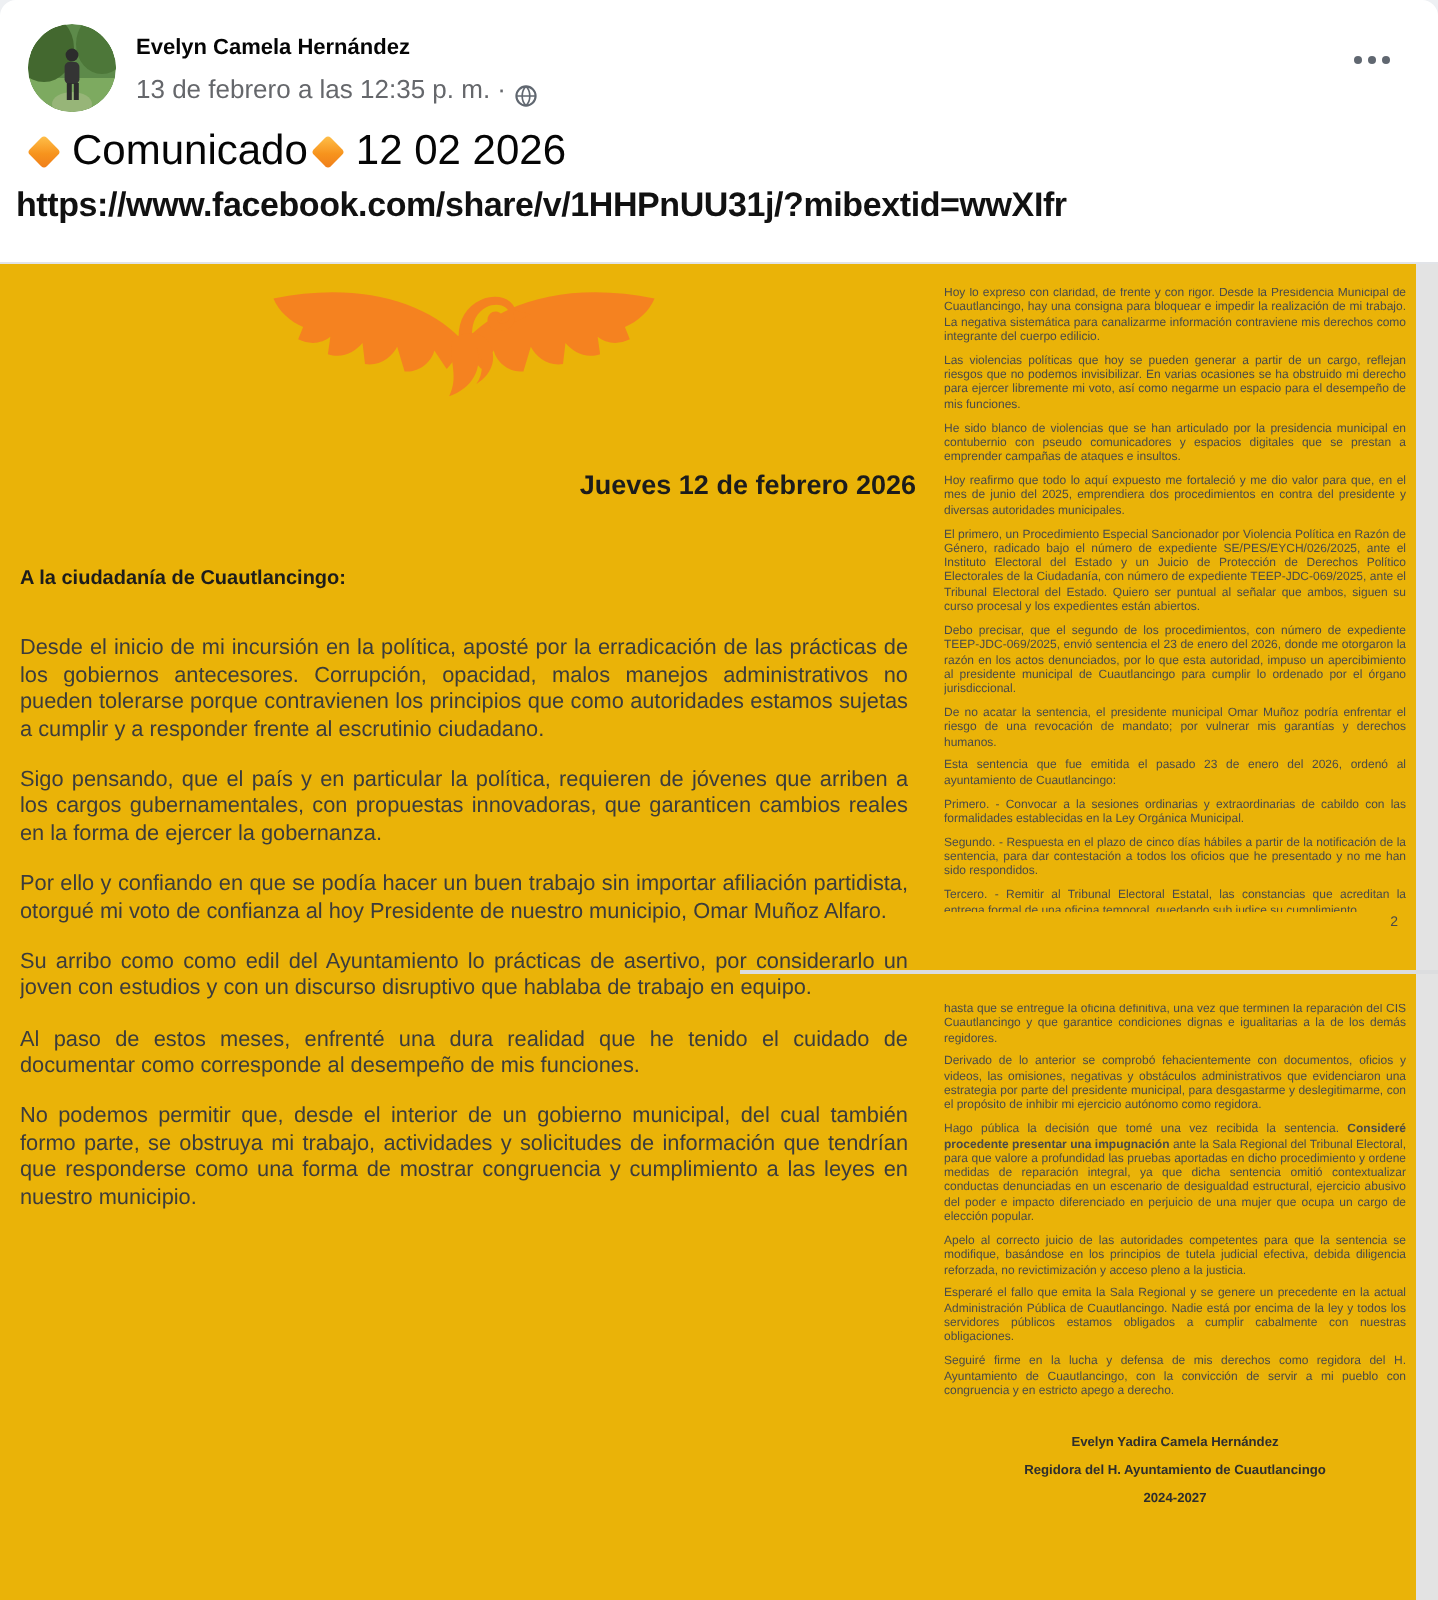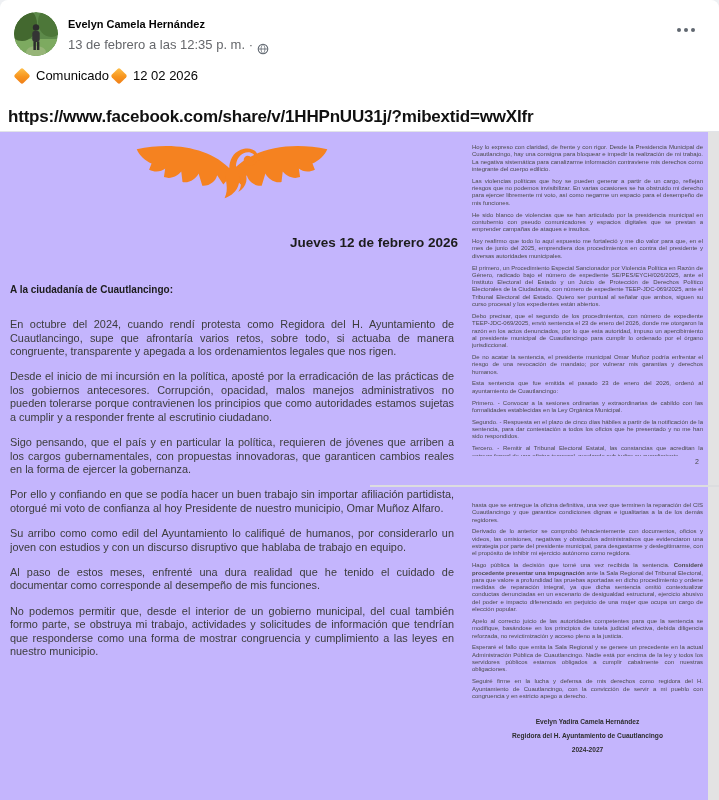--- a/index.html
+++ b/index.html
@@ -13,26 +13,26 @@
   .avatar { width:44px; height:44px; border-radius:50%; overflow:hidden; flex:0 0 44px; cursor:pointer; }
   .avatar svg { display:block; }
   .header-meta { margin-left:10px; padding-top:2px; }
   .author { font-size:11px; font-weight:700; color:#050505; line-height:20px; }
   .sub-line { display:flex; align-items:flex-end; gap:4px; margin-top:2px; }
   .timestamp { font-size:13px; color:#65676b; line-height:17px; }
   .globe { width:12px; height:12px; display:inline-block; }
   .more-btn { position:absolute; right:18px; top:22px; display:flex; gap:3px; padding:6px; cursor:pointer; }
   .more-btn i { width:4px; height:4px; border-radius:50%; background:#606770; display:block; }
   
-  .status-line { padding:0 14px; margin-top:10px; font-size:13px; color:#050505; line-height:20px; display:flex; align-items:center; }
+  .status-line { padding:0 14px; margin-top:10px; font-size:21px; color:#050505; line-height:20px; display:flex; align-items:center; }
   .diamond { display:inline-block; width:12px; height:12px; background:linear-gradient(135deg,#ffc24d 0%,#f7941d 55%,#ef7d1a 100%); transform:rotate(45deg); border-radius:2px; margin:0 8px 0 2px; }
   .diamond.d2 { margin:0 8px 0 4px; }
-  .post-link { padding:0 8px; margin-top:21px; font-size:17px; font-weight:700; color:#111; letter-spacing:-.2px; cursor:pointer; white-space:nowrap; }
+  .post-link { padding:0 8px; margin-top:7px; font-size:17px; font-weight:700; color:#111; letter-spacing:-.2px; cursor:pointer; white-space:nowrap; }
   
-  .attachment { position:absolute; left:0; top:131px; width:719px; height:669px; border-top:1px solid #e2e4e8; background:#c4b5fd; cursor:pointer; }
+  .attachment { position:absolute; left:0; top:131px; width:719px; height:669px; border-top:1px solid #e2e4e8; background:#eab308; cursor:pointer; }
   .doc-gray-strip { position:absolute; right:0; top:0; width:11px; height:100%; background:#e3e3e3; }
   
   .left-page { position:absolute; left:0; top:0; width:462px; height:100%; }
   .logo-box { position:absolute; left:133px; top:9px; width:198px; height:66px; }
   .doc-date { position:absolute; top:103px; right:4px; font-size:13.5px; font-weight:700; color:#1c1c1c; }
   .doc-salutation { position:absolute; top:152px; left:10px; font-size:10px; font-weight:700; color:#1c1c1c; }
   .left-paras { position:absolute; top:186px; left:10px; width:444px; height:478px; overflow:hidden; }
   .left-paras p { font-size:10.9px; line-height:13.6px; color:#3c3c3c; text-align:justify; margin-bottom:11.5px; }
   
   .right-page { position:absolute; left:462px; top:0; width:257px; height:100%; }
@@ -113,25 +113,24 @@
 
             <path d="M200,22 L214,26 L201,32 Z"></path>
 
             <path d="M150,48 C148,64 156,76 148,92 C166,86 176,70 170,52 C176,62 176,74 170,82 C184,74 188,58 178,46 C170,38 156,40 150,48 Z"></path>
           </g>
         </svg>
       </div>
       <div class="doc-date">Jueves 12 de febrero 2026</div>
       <div class="doc-salutation">A la ciudadanía de Cuautlancingo:</div>
       <div class="left-paras">
-          <p>En octubre del 2024, cuando rendí protesta como Regidora del H. Ayuntamiento de Cuautlancingo, supe que afrontaría varios retos, sobre todo, si actuaba de manera congruente, transparente y apegada a los ordenamientos legales que nos rigen.</p>
           <p>Desde el inicio de mi incursión en la política, aposté por la erradicación de las prácticas de los gobiernos antecesores. Corrupción, opacidad, malos manejos administrativos no pueden tolerarse porque contravienen los principios que como autoridades estamos sujetas a cumplir y a responder frente al escrutinio ciudadano.</p>
           <p>Sigo pensando, que el país y en particular la política, requieren de jóvenes que arriben a los cargos gubernamentales, con propuestas innovadoras, que garanticen cambios reales en la forma de ejercer la gobernanza.</p>
           <p>Por ello y confiando en que se podía hacer un buen trabajo sin importar afiliación partidista, otorgué mi voto de confianza al hoy Presidente de nuestro municipio, Omar Muñoz Alfaro.</p>
-          <p>Su arribo como como edil del Ayuntamiento lo califiqué de humanos, por considerarlo un joven con estudios y con un discurso disruptivo que hablaba de trabajo en equipo.</p>
+          <p>Su arribo como como edil del Ayuntamiento lo prácticas de asertivo, por considerarlo un joven con estudios y con un discurso disruptivo que hablaba de trabajo en equipo.</p>
           <p>Al paso de estos meses, enfrenté una dura realidad que he tenido el cuidado de documentar como corresponde al desempeño de mis funciones.</p>
           <p>No podemos permitir que, desde el interior de un gobierno municipal, del cual también formo parte, se obstruya mi trabajo, actividades y solicitudes de información que tendrían que responderse como una forma de mostrar congruencia y cumplimiento a las leyes en nuestro municipio.</p>
         </div>
     </div>
 
     <div class="right-page">
       <div class="rp-sec1">
           <p>Hoy lo expreso con claridad, de frente y con rigor. Desde la Presidencia Municipal de Cuautlancingo, hay una consigna para bloquear e impedir la realización de mi trabajo. La negativa sistemática para canalizarme información contraviene mis derechos como integrante del cuerpo edilicio.</p>
           <p>Las violencias políticas que hoy se pueden generar a partir de un cargo, reflejan riesgos que no podemos invisibilizar. En varias ocasiones se ha obstruido mi derecho para ejercer libremente mi voto, así como negarme un espacio para el desempeño de mis funciones.</p>
           <p>He sido blanco de violencias que se han articulado por la presidencia municipal en contubernio con pseudo comunicadores y espacios digitales que se prestan a emprender campañas de ataques e insultos.</p>

